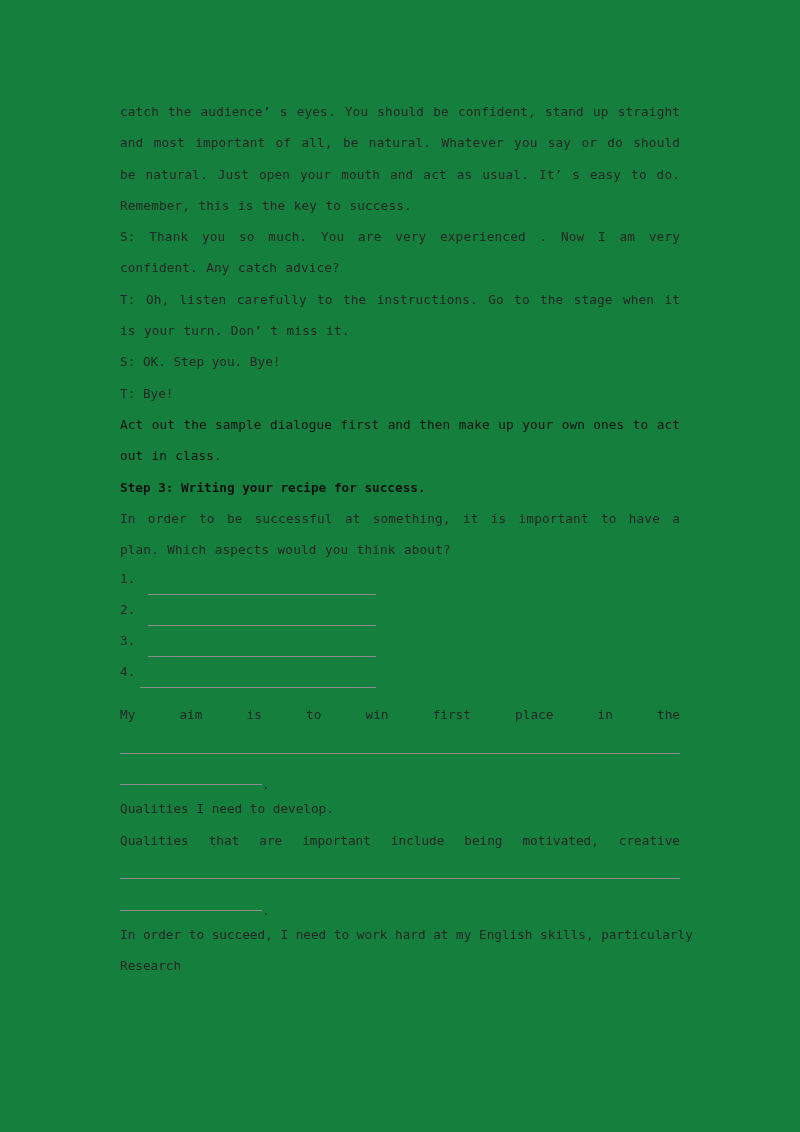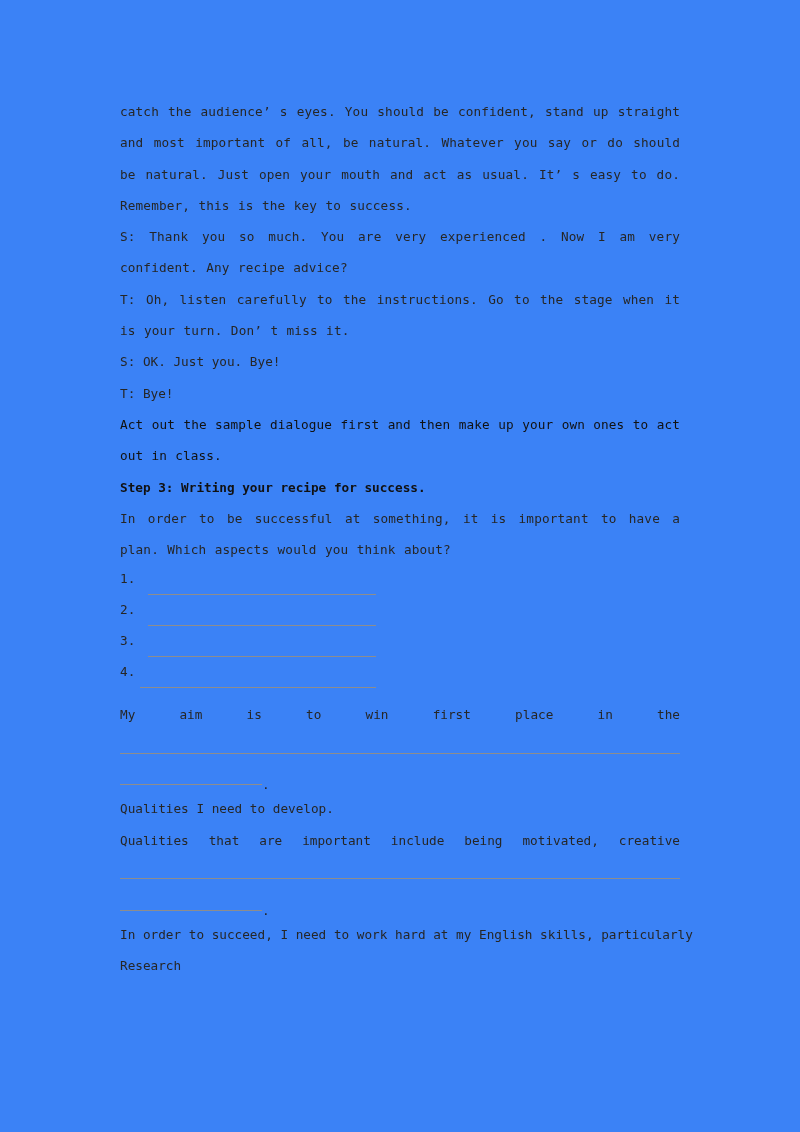--- a/index.html
+++ b/index.html
@@ -6,21 +6,21 @@
   html, body {
     margin: 0;
     padding: 0;
     background: #ffffff;
   }
 
   .page {
     position: relative;
     width: 800px;
     height: 1132px;
-    background: #3b82f6;
+    background: #15803d;
     overflow: hidden;
     font-family: "DejaVu Sans Mono", "Liberation Mono", monospace;
     color: #1b1b1b;
     -webkit-font-smoothing: antialiased;
   }
 
   .content {
     position: absolute;
     left: 120px;
     top: 96px;
@@ -155,25 +155,25 @@
   .spacer-sm { height: 4px; }
 </style>
 </head>
 <body>
 
 <div class="page">
   <div class="content">
 
     <p class="para">catch the audience’ s eyes. You should be confident, stand up straight and most important of all, be natural. Whatever you say or do should be natural. Just open your mouth and act as usual. It’ s easy to do. Remember, this is the key to success.</p>
 
-    <p class="para">S: Thank you so much. You are very experienced . Now I am very confident. Any recipe advice?</p>
+    <p class="para">S: Thank you so much. You are very experienced . Now I am very confident. Any catch advice?</p>
 
     <p class="para">T: Oh, listen carefully to the instructions. Go to the stage when it is your turn. Don’ t miss it.</p>
 
-    <div class="line">S: OK. Just you. Bye!</div>
+    <div class="line">S: OK. Step you. Bye!</div>
 
     <div class="line">T: Bye!</div>
 
     <p class="para bold">Act out the sample dialogue first and then make up your own ones to act out in class.</p>
 
     <div class="line bold">Step 3: Writing your recipe for success.</div>
 
     <p class="para">In order to be successful at something, it is important to have a plan. Which aspects would you think about?</p>
 
     <ul class="numbered-list">

